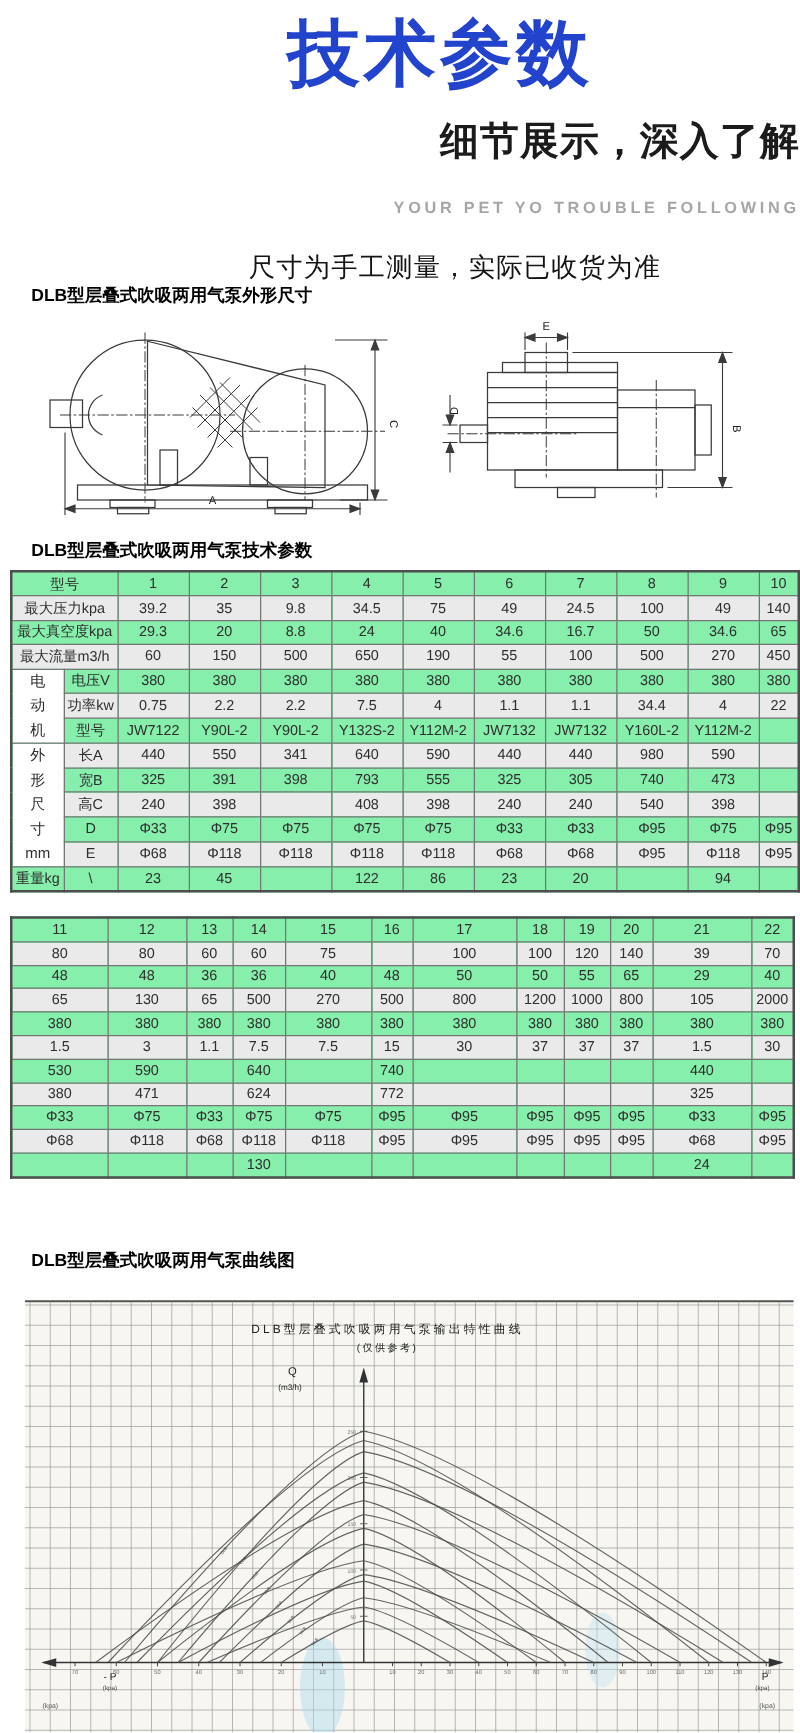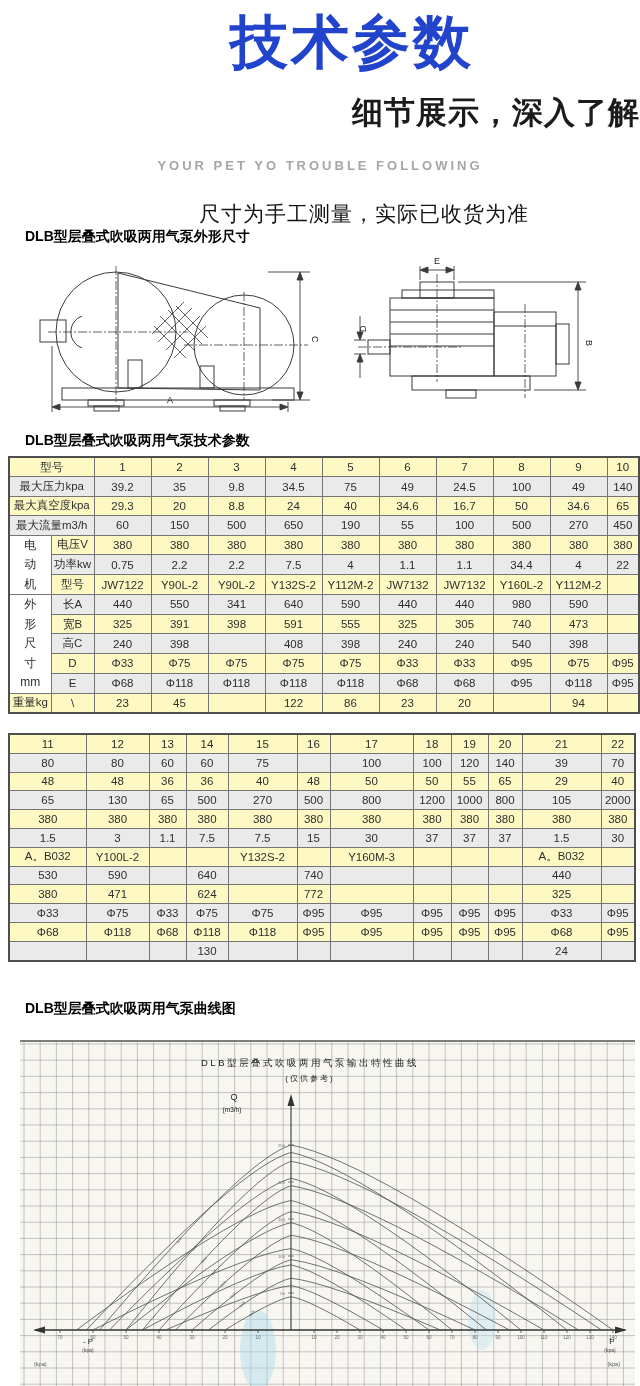--- a/index.html
+++ b/index.html
@@ -3,26 +3,26 @@
 <meta charset="utf-8">
 <style>
   html,body{margin:0;padding:0;background:#fff;}
   body{width:640px;height:1386px;position:relative;overflow:hidden;
        font-family:"Liberation Sans","DejaVu Sans",sans-serif;}
   .abs{position:absolute;}
   .page-title{left:0;top:4px;width:640px;text-align:center;
       font-size:58px;font-weight:900;letter-spacing:3px;}
   .page-subtitle{left:0;top:92px;width:640px;text-align:right;
       font-size:31px;font-weight:600;color:#1b1b1b;letter-spacing:1px;}
-  .tagline{left:0;top:158px;width:640px;text-align:center;
+  .tagline{left:0;top:158px;width:640px;text-align:right;
       font-size:13px;color:#a6a6a6;letter-spacing:3px;font-weight:600;}
   .note{left:0;top:200px;width:640px;text-align:center;
       font-size:21px;color:#141414;letter-spacing:1px;margin-left:44px;}
   .sec-heading{left:25px;font-size:14px;font-weight:bold;color:#000;}
-  table{border-collapse:collapse;table-layout:fixed;background:#fef9c3;}
+  table{border-collapse:collapse;table-layout:fixed;background:#86efac;}
   #table1,#table2{position:absolute;left:8px;width:626px;border:2px solid #4e4e4e;}
   #table1{top:456px;}
   #table2{top:733px;}
   td{border:1px solid #757575;text-align:center;vertical-align:middle;
      font-size:11.5px;color:#2e2e2e;padding:0;overflow:hidden;
      font-family:"Liberation Sans","DejaVu Sans",sans-serif;}
   #table1 td{height:18.4px;}
   #table2 td{height:17.8px;}
   tbody tr:nth-child(2n) td{background:#eaeaea;}
   td.vcell{background:#fff !important;white-space:pre-line;line-height:19.5px;font-size:12px;}
@@ -258,21 +258,21 @@
         <td>440</td>
         <td>980</td>
         <td>590</td>
         <td></td>
       </tr>
       <tr>
         <td>宽B</td>
         <td>325</td>
         <td>391</td>
         <td>398</td>
-        <td>591</td>
+        <td>793</td>
         <td>555</td>
         <td>325</td>
         <td>305</td>
         <td>740</td>
         <td>473</td>
         <td></td>
       </tr>
       <tr>
         <td>高C</td>
         <td>240</td>
@@ -420,34 +420,20 @@
         <td>1.1</td>
         <td>7.5</td>
         <td>7.5</td>
         <td>15</td>
         <td>30</td>
         <td>37</td>
         <td>37</td>
         <td>37</td>
         <td>1.5</td>
         <td>30</td>
-      </tr>
-      <tr>
-        <td>A。B032</td>
-        <td>Y100L-2</td>
-        <td></td>
-        <td></td>
-        <td>Y132S-2</td>
-        <td></td>
-        <td>Y160M-3</td>
-        <td></td>
-        <td></td>
-        <td></td>
-        <td>A。B032</td>
-        <td></td>
       </tr>
       <tr>
         <td>530</td>
         <td>590</td>
         <td></td>
         <td>640</td>
         <td></td>
         <td>740</td>
         <td></td>
         <td></td>

